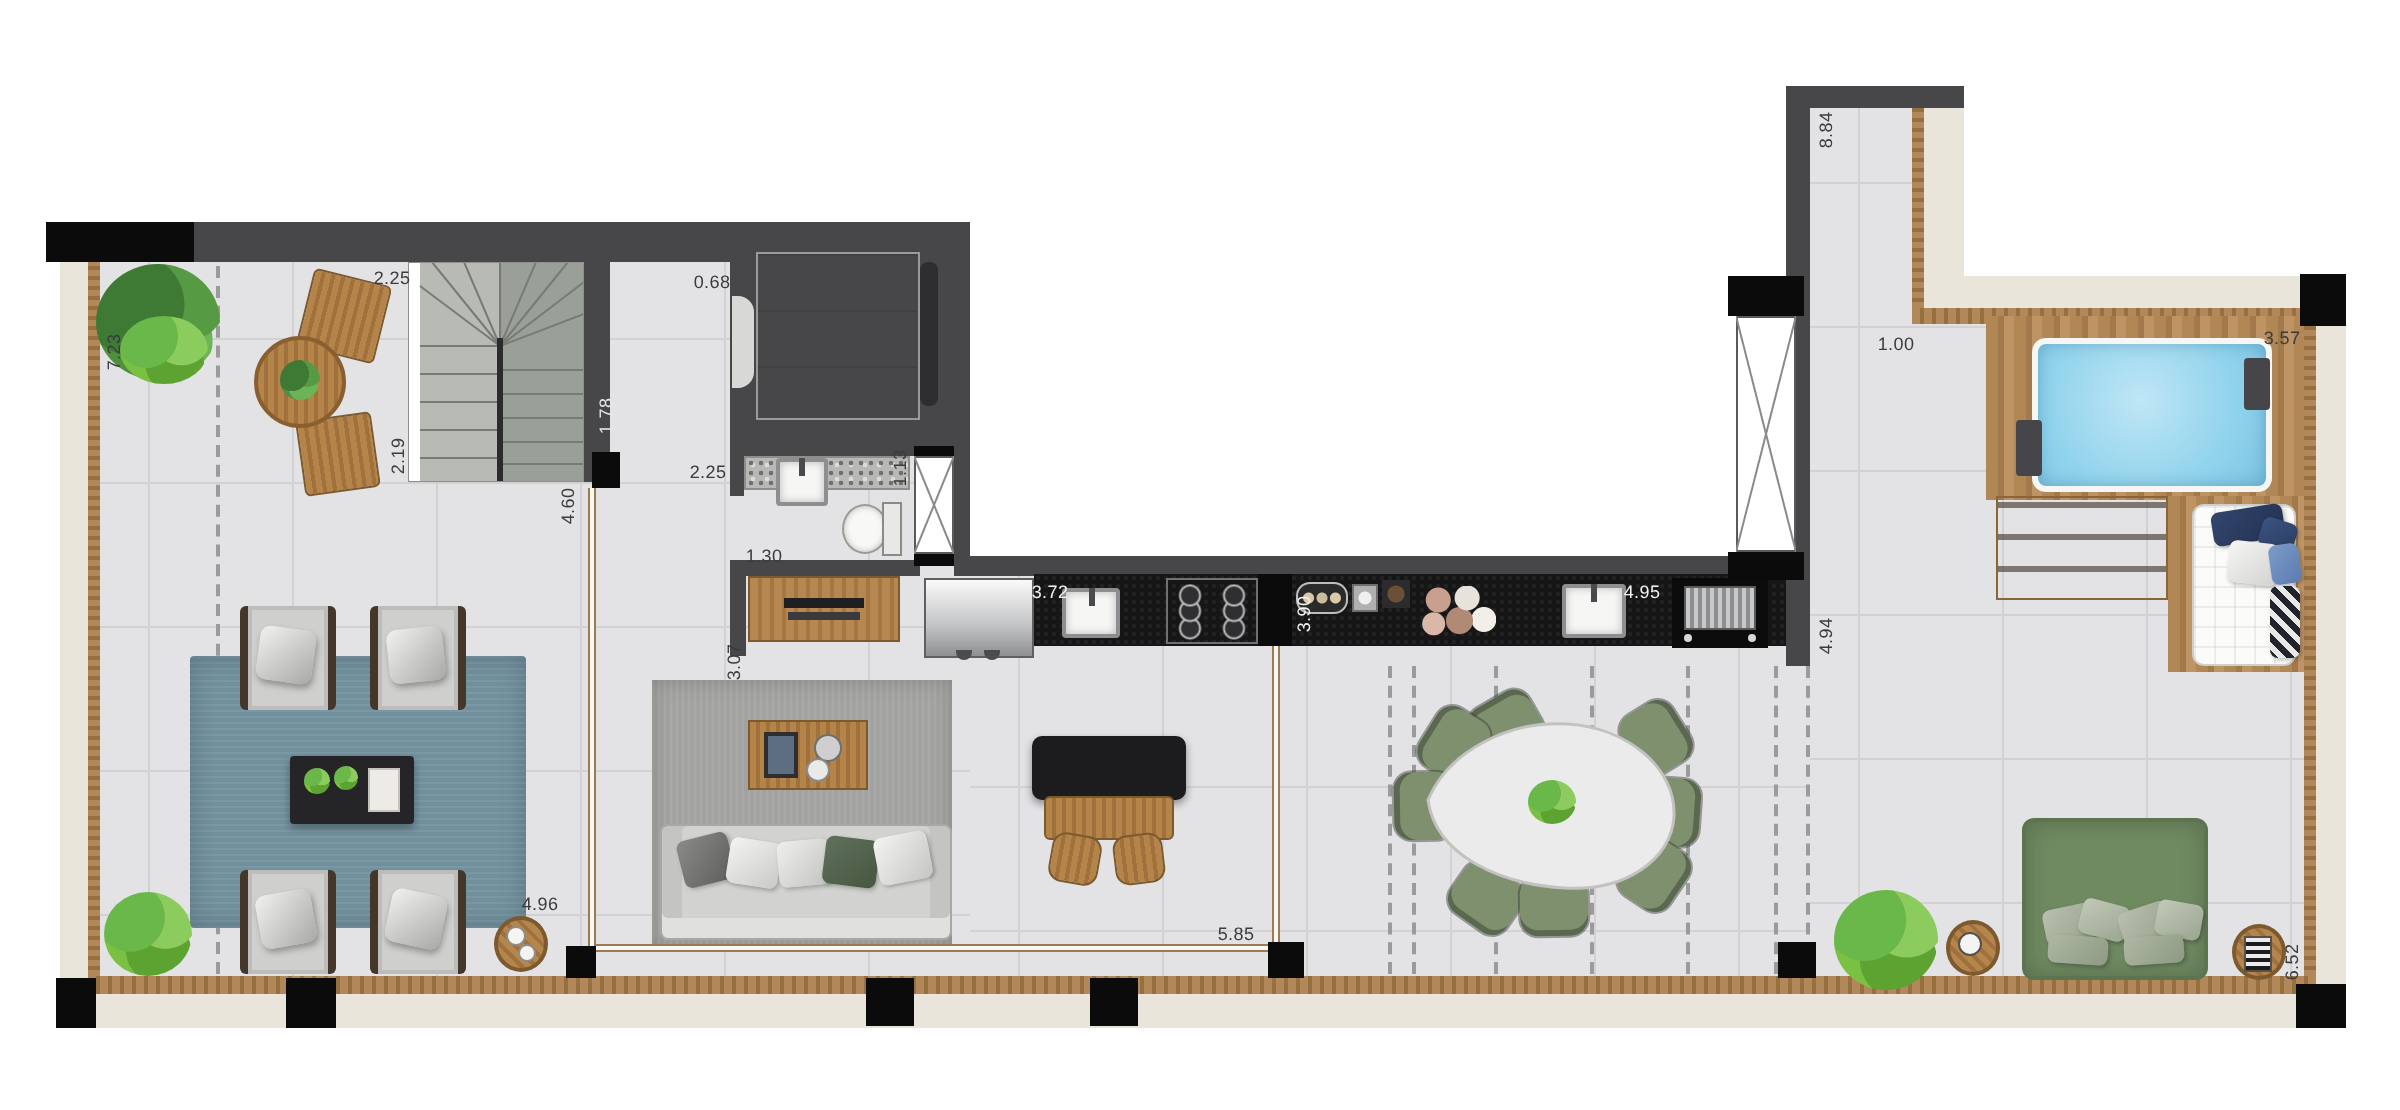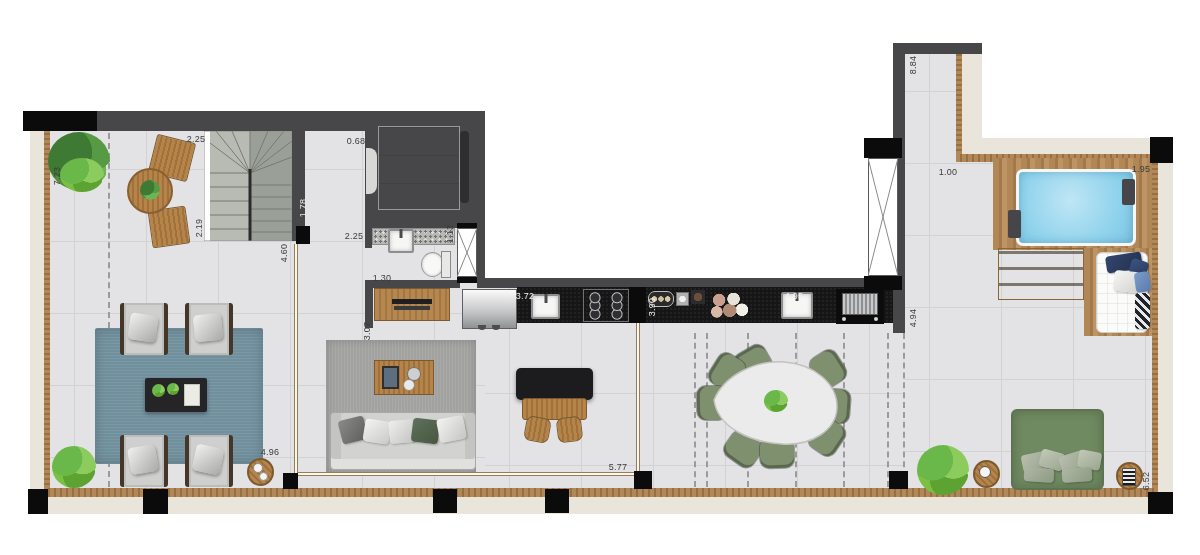--- a/index.html
+++ b/index.html
@@ -314,22 +314,22 @@
   <div class="dlv" style="left:199px;top:228px;">2.19</div>
   <div class="dlv" style="left:303px;top:208px;color:#e8e8e8;">1.78</div>
   <div class="dlv" style="left:284px;top:253px;">4.60</div>
   <div class="dl" style="left:356px;top:141px;">0.68</div>
   <div class="dl" style="left:354px;top:236px;">2.25</div>
   <div class="dl" style="left:382px;top:278px;">1.30</div>
   <div class="dlv" style="left:450px;top:234px;">1.13</div>
   <div class="dlv" style="left:367px;top:331px;">3.07</div>
   <div class="dl light" style="left:525px;top:296px;">3.72</div>
   <div class="dlv light" style="left:652px;top:307px;">3.90</div>
-  <div class="dl light" style="left:794px;top:296px;">4.95</div>
+  <div class="dl light" style="left:821px;top:296px;">4.95</div>
   <div class="dlv" style="left:913px;top:318px;">4.94</div>
   <div class="dlv" style="left:913px;top:65px;">8.84</div>
   <div class="dl" style="left:948px;top:160px;margin-top:12px;">1.00</div>
-  <div class="dl" style="left:1141px;top:169px;">1.95</div>
+  <div class="dl" style="left:1141px;top:169px;">3.57</div>
   <div class="dl" style="left:270px;top:452px;">4.96</div>
-  <div class="dl" style="left:618px;top:467px;">5.77</div>
+  <div class="dl" style="left:618px;top:467px;">5.85</div>
   <div class="dlv" style="left:1146px;top:481px;">6.52</div>
 
 </div>
 
 </body></html>

